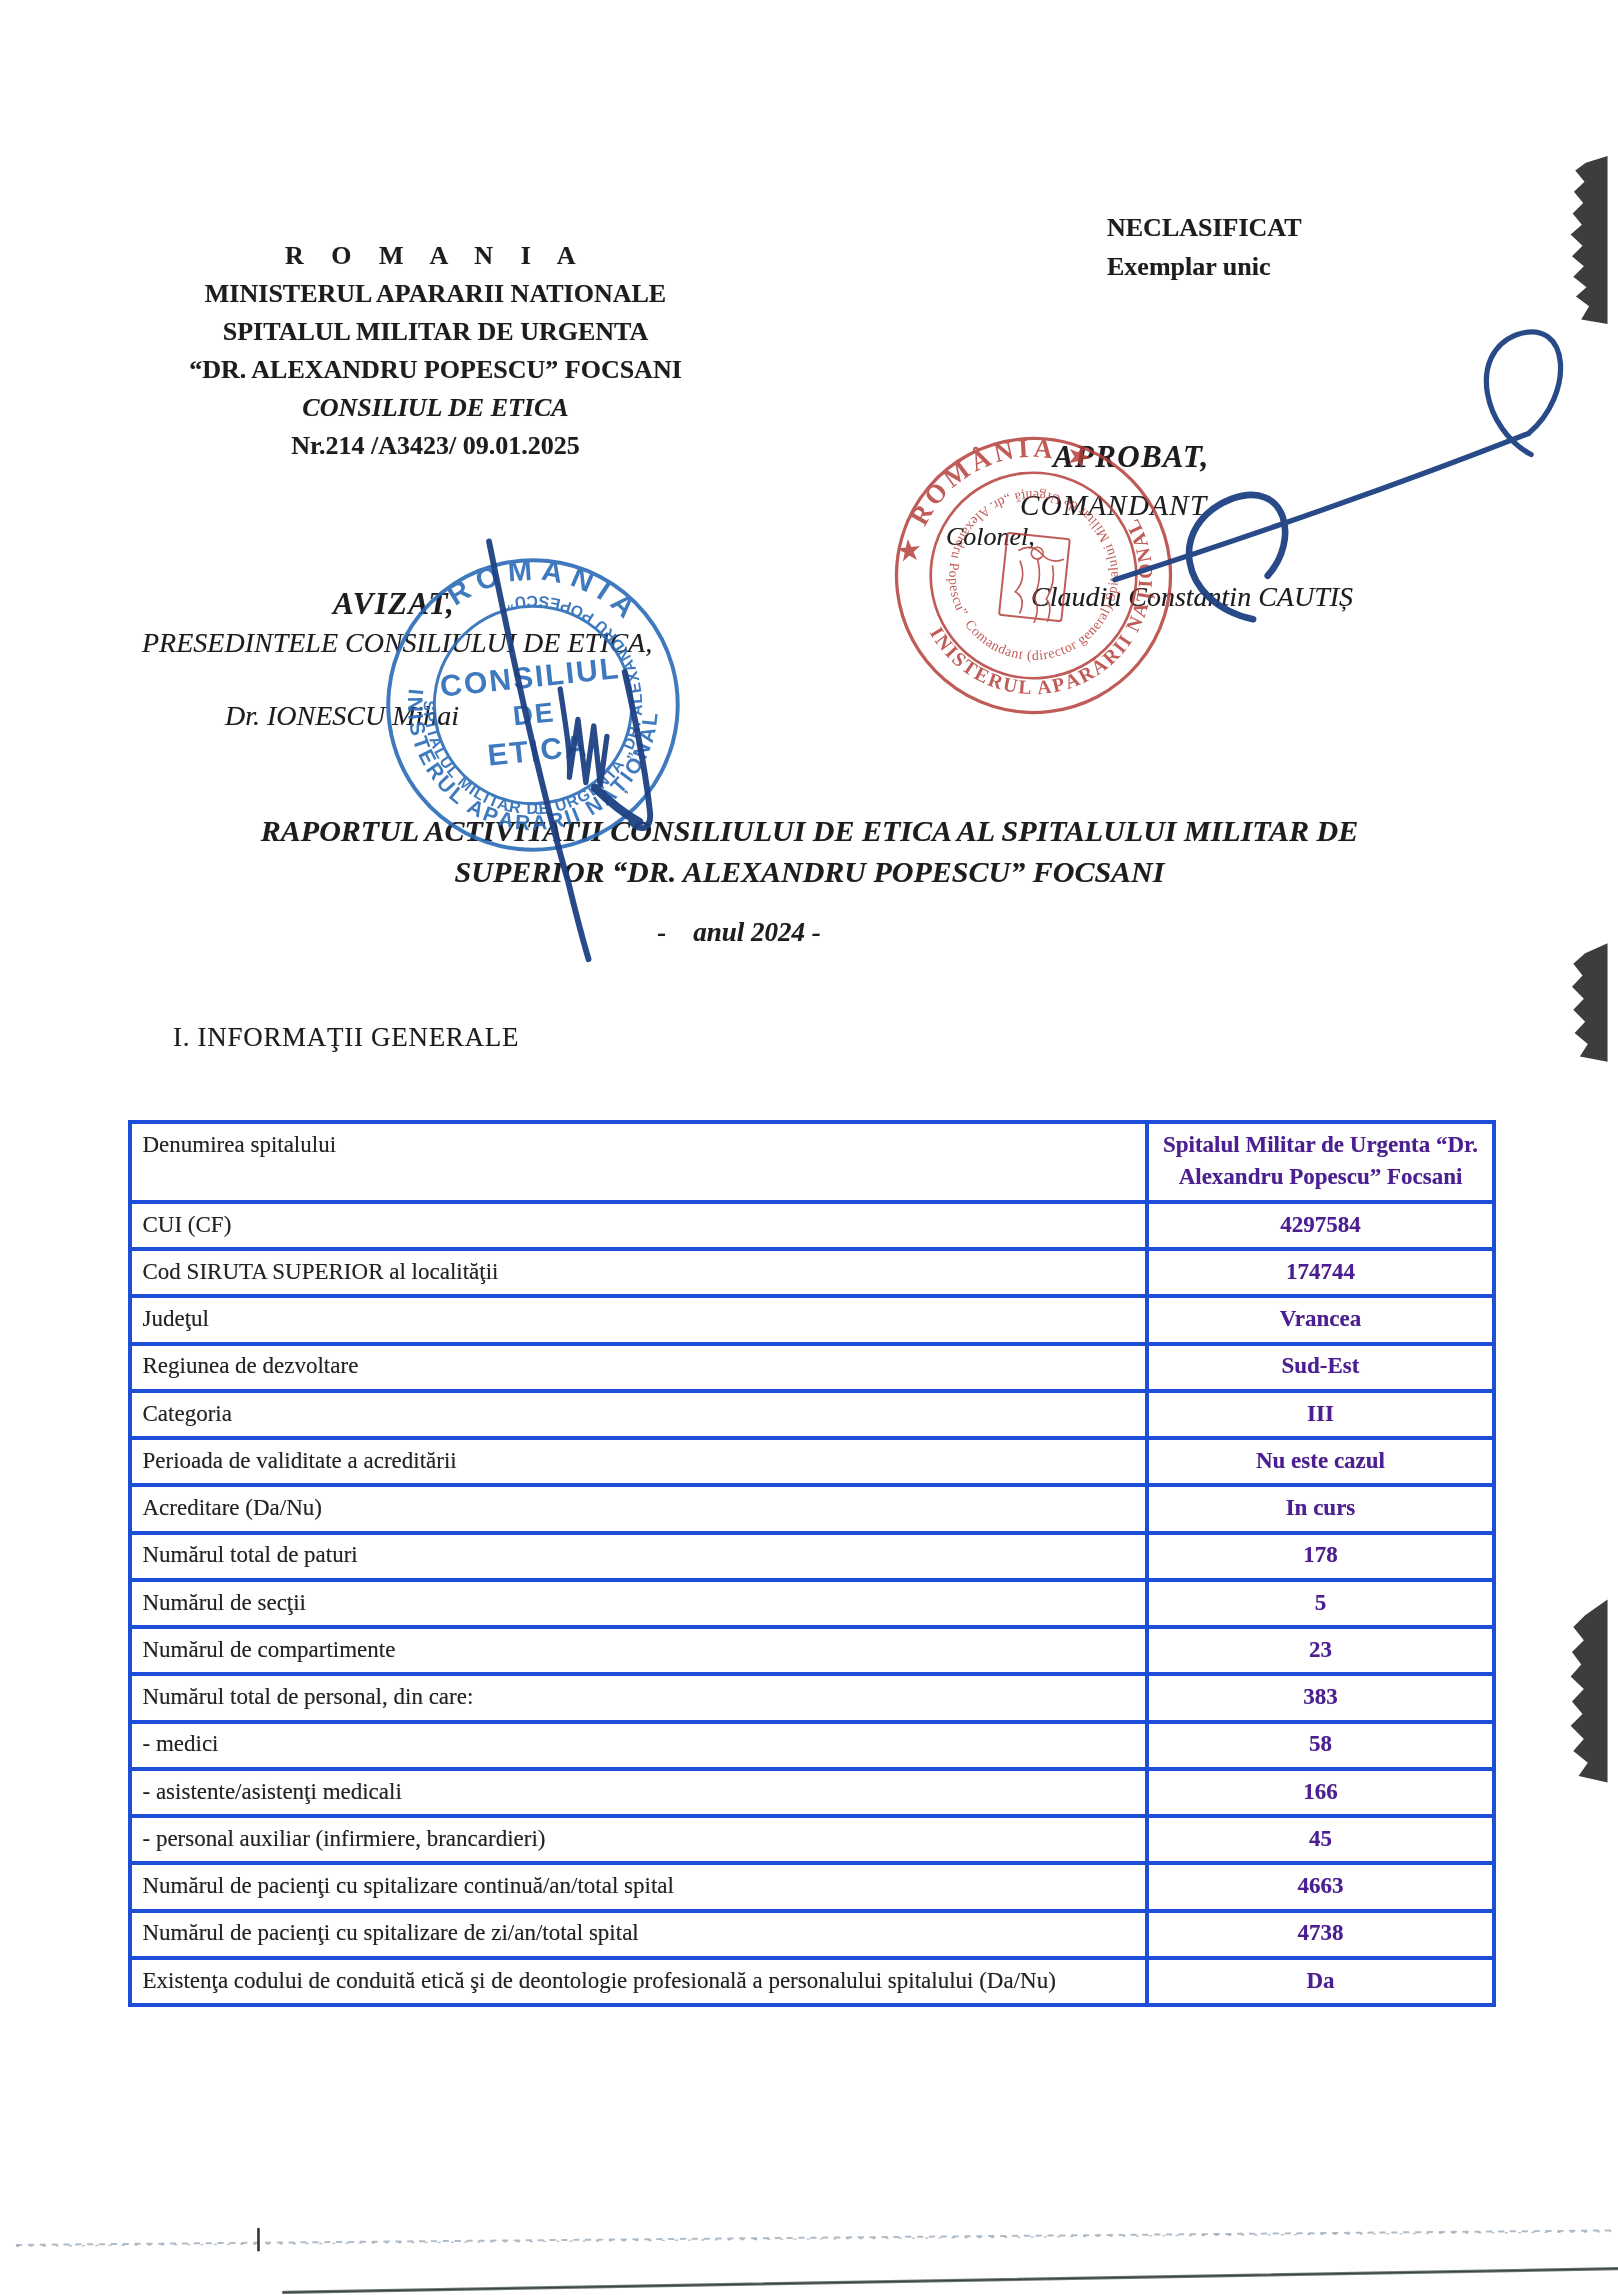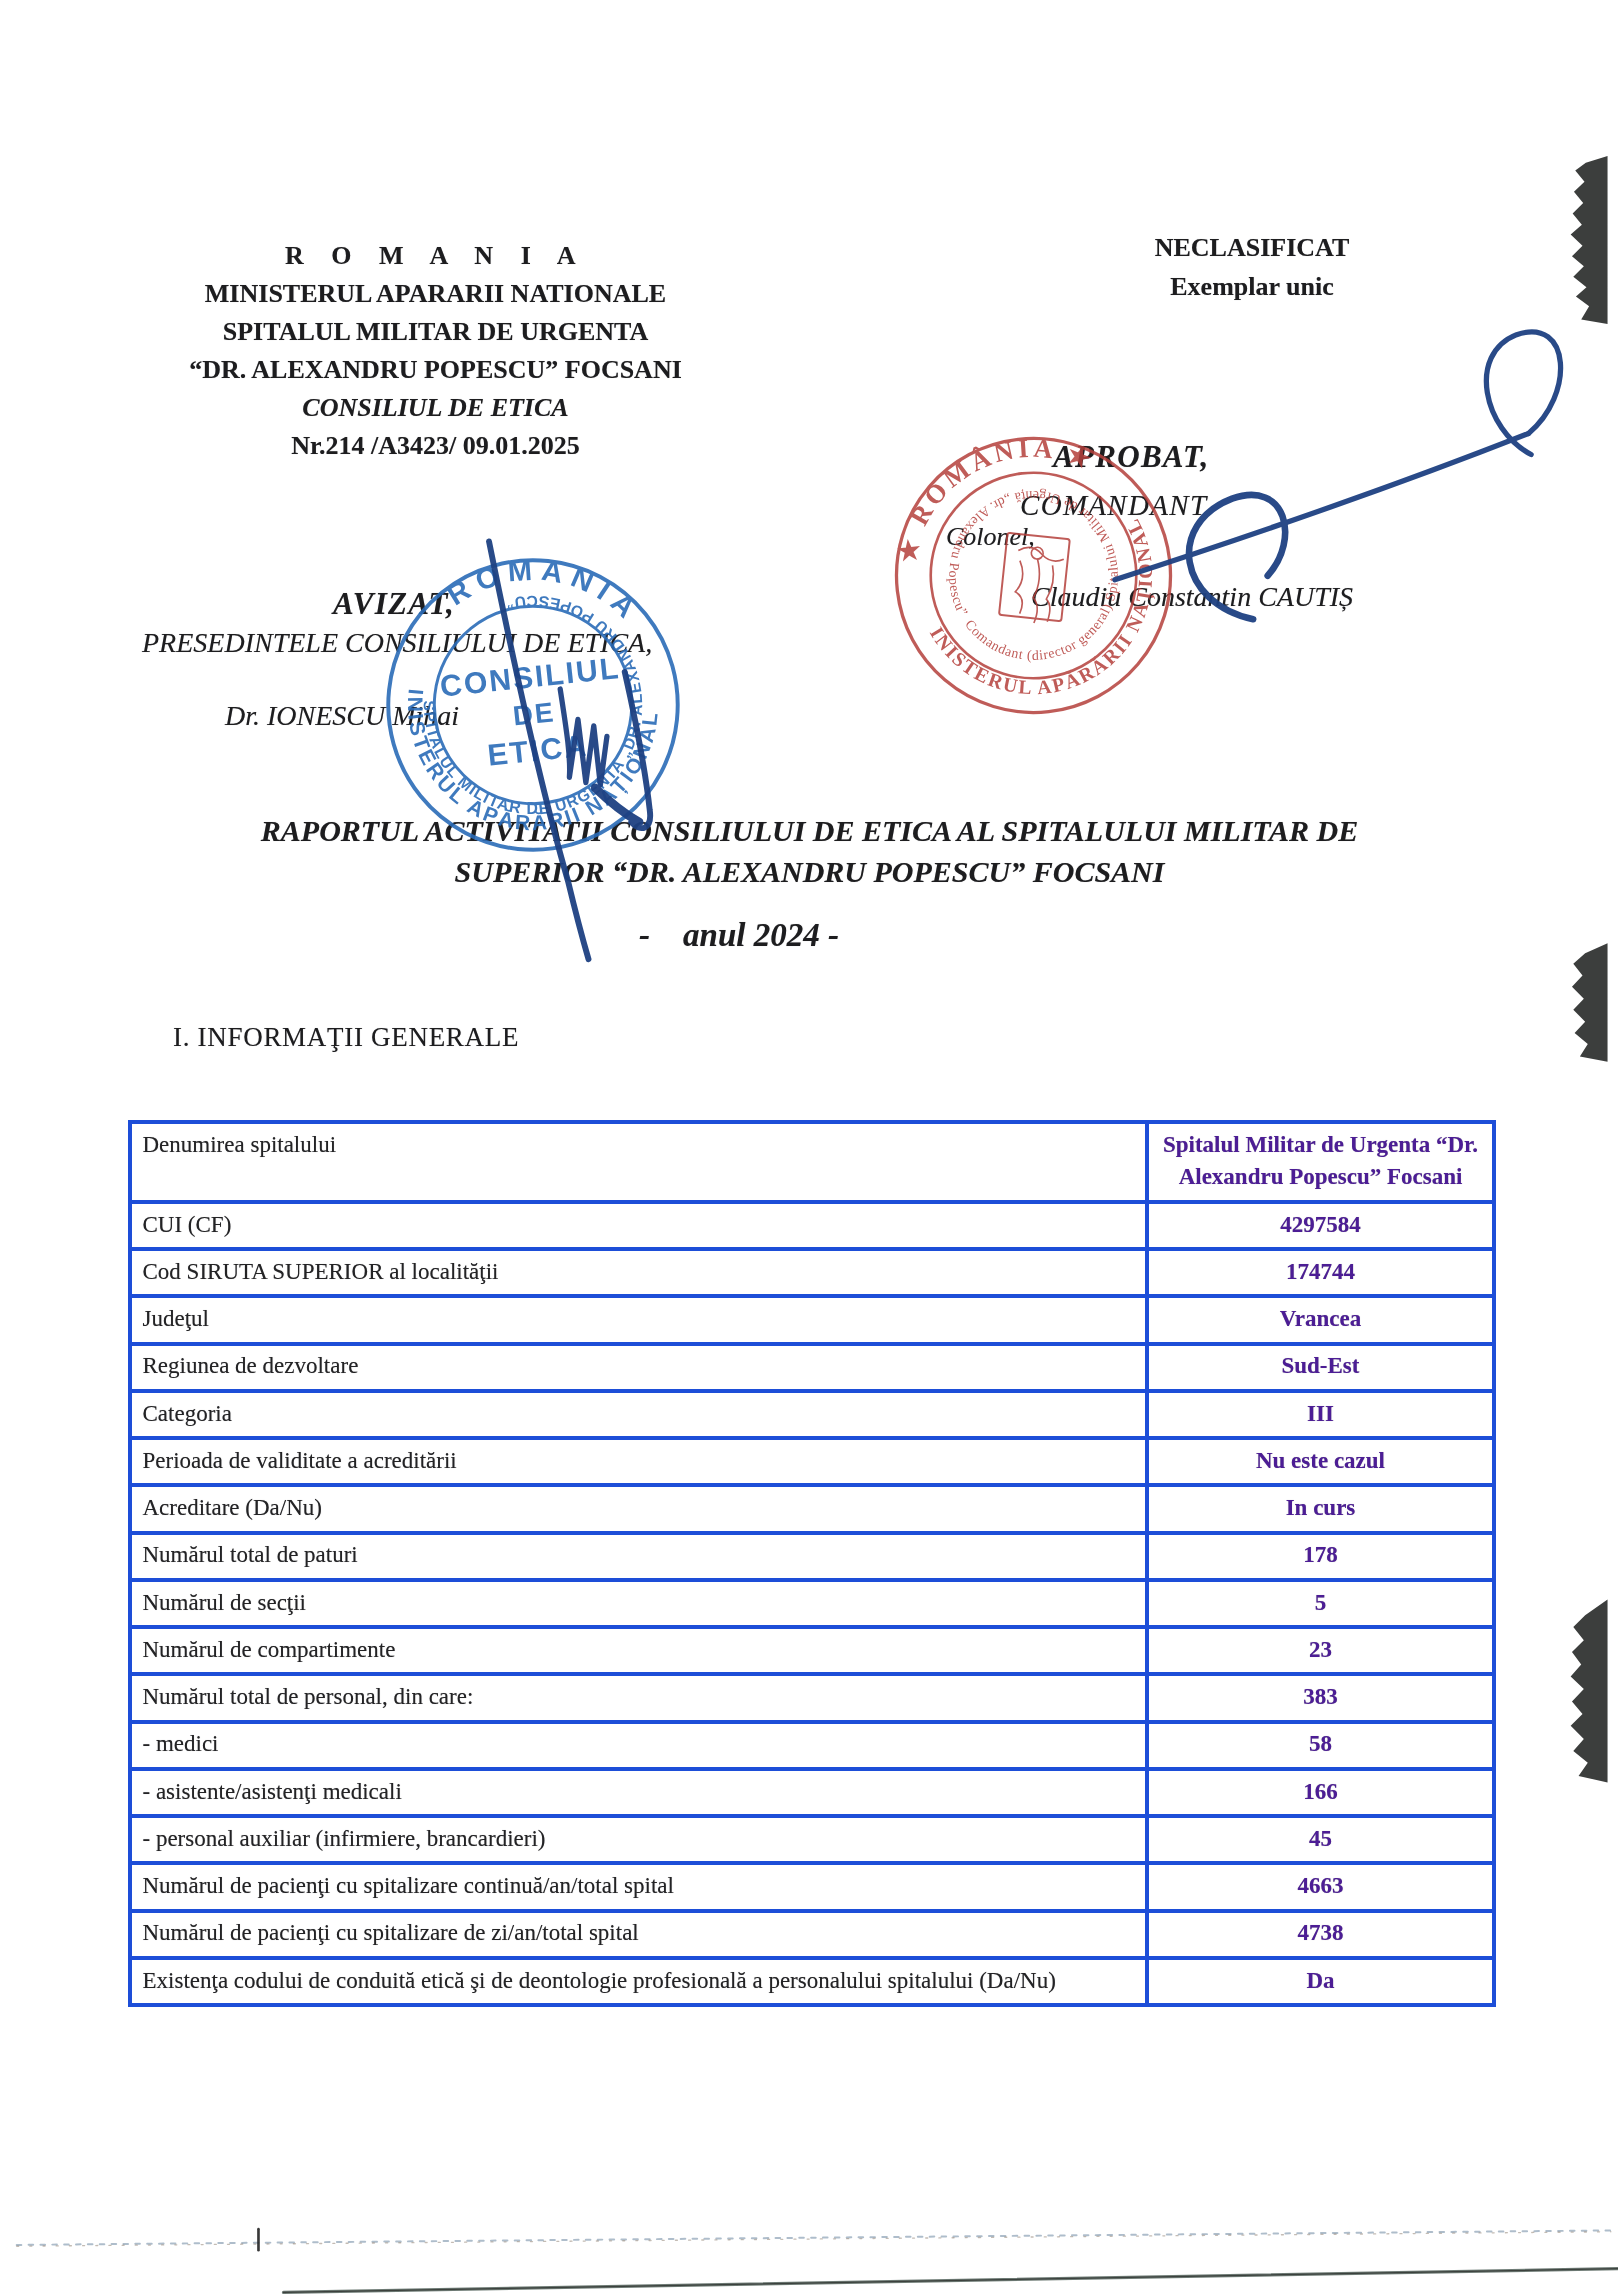--- a/index.html
+++ b/index.html
@@ -12,36 +12,36 @@
     color:#1d1d1f;
   }
   .abs{position:absolute;}
   .soft{text-shadow:0 0 0.7px rgba(50,50,55,.45);}
 
   
   .letterhead{left:119px;top:210px;width:633px;text-align:center;font-size:26px;font-weight:bold;line-height:38px;}
   .letterhead .country{letter-spacing:10.5px;margin-top:27px;}
   .letterhead .council{font-style:italic;}
 
-  .classification{left:1107px;top:228px;width:290px;text-align:center;font-size:26px;font-weight:bold;line-height:39px;}
+  .classification{left:1107px;top:208px;width:290px;font-size:26px;font-weight:bold;line-height:39px;}
 
   
   .aprobat{left:1053px;top:439px;font-size:31px;font-weight:bold;font-style:italic;letter-spacing:1.3px;}
   .comandant{left:1020px;top:489px;font-size:29px;font-style:italic;letter-spacing:1.3px;}
   .colonel{left:946px;top:522px;font-size:26px;font-style:italic;}
   .approver-name{left:1031px;top:581px;font-size:28px;font-style:italic;}
 
   
   .avizat{left:333px;top:586px;font-size:31px;font-weight:bold;font-style:italic;letter-spacing:1.3px;}
   .president{left:142px;top:627px;font-size:28px;font-style:italic;}
   .endorser-name{left:225px;top:700px;font-size:28px;font-style:italic;}
 
   
   .report-title{left:0;top:810px;width:1619px;text-align:center;font-size:30px;font-weight:bold;font-style:italic;line-height:41px;}
-  .report-year{left:0;top:917px;width:1478px;text-align:center;font-size:33px;font-weight:bold;font-style:italic;white-space:pre;}
+  .report-year{left:0;top:917px;width:1478px;text-align:center;font-size:27px;font-weight:bold;font-style:italic;white-space:pre;}
 
   .section-heading{left:173px;top:1022px;font-size:27px;letter-spacing:0.7px;}
 
   
   table.info{
     position:absolute;left:128px;top:1120px;width:1368px;
     border-collapse:collapse;
     font-size:23px;
   }
   table.info td{

